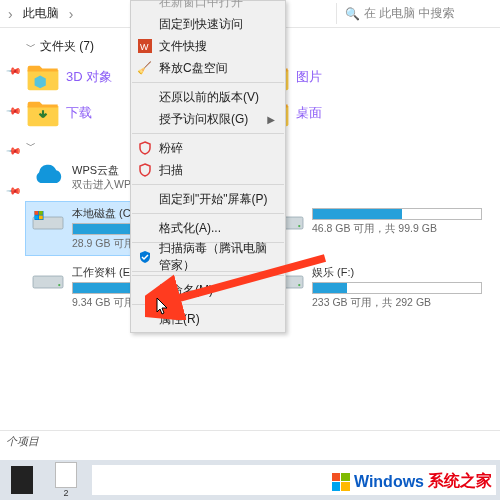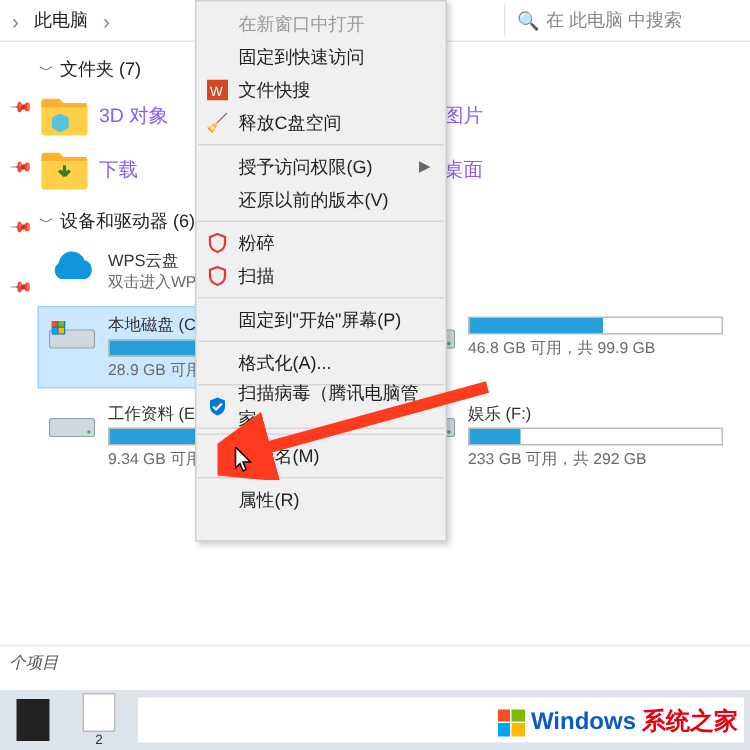--- a/index.html
+++ b/index.html
@@ -26,21 +26,21 @@
 .drive-item { width: 220px; display: flex; padding: 4px; }
 .drive-item.selected { background: #cce8ff; outline: 1px solid #99d1ff; }
 .drive-icon { width: 36px; height: 28px; margin-right: 6px; }
 .drive-icon svg { width: 100%; height: 100%; }
 .drive-body { flex: 1; font-size: 11px; color: #333; }
 .drive-body .bar { width: 100%; height: 12px; border: 1px solid #bcbcbc; margin: 2px 0; position: relative; background: #fff; }
 .drive-body .bar .fill { position: absolute; left: 0; top: 0; bottom: 0; background: #26a0da; }
 .drive-body .sub { font-size: 10.5px; color: #6a6a6a; }
 .cloud-item .sub { font-size: 10.5px; color: #6a6a6a; }
 
-.ctxmenu { position: absolute; left: 130px; top: 0; width: 168px; background: #f0f0f0; border: 1px solid #cfcfcf; box-shadow: 2px 2px 4px rgba(0,0,0,.2); padding: 16px 0; z-index: 50; }
+.ctxmenu { position: absolute; left: 130px; top: 0; width: 156px; background: #f0f0f0; border: 1px solid #cfcfcf; box-shadow: 2px 2px 4px rgba(0,0,0,.2); padding: 2px 0; z-index: 50; }
 .ctxmenu .mi { display: flex; align-items: center; height: 22px; font-size: 12px; color: #222; padding: 0 10px 0 28px; position: relative; }
 .ctxmenu .mi .ic { position: absolute; left: 6px; width: 16px; height: 16px; display:flex; align-items:center; justify-content:center; font-size:12px; }
 .ctxmenu .sep { height: 1px; background: #d6d6d6; margin: 3px 1px; }
 .ctxmenu .mi .arr { margin-left: auto; font-size: 10px; color: #666; }
 
 .arrow-overlay { position: absolute; z-index: 60; pointer-events: none; }
 
 .statusbar { position: absolute; bottom: 0; left: 0; right: 0; height: 22px; border-top: 1px solid #e5e5e5; font-size: 11px; color: #555; padding: 3px 6px; background:#fff; z-index:5; }
 
 .taskbar { position: absolute; bottom: 0; left: 0; right: 0; height: 40px; background: #dde3ea; display: flex; align-items: center; z-index: 10; }
@@ -121,21 +121,20 @@
             <rect x="14" y="16" width="20" height="12" fill="#45b1e8" rx="1"></rect>
             <rect x="20" y="28" width="8" height="3" fill="#888"></rect>
           </svg>
       </div>
       <span>桌面</span>
     </div>
   </div>
 
   <div class="section-head">
     <span class="chev">﹀</span>
-    <span>设备和驱动器 (6)</span>
   </div>
 
   <div class="drives">
 
     <div class="drive-item cloud-item">
       <div class="drive-icon">
         <svg viewBox="0 0 48 36">
             <path fill="#1296db" d="M36 26a9 9 0 0 0-1-17 12 12 0 0 0-23 3 8 8 0 0 0 2 14z"></path>
           </svg>
       </div>
@@ -232,25 +231,25 @@
         </svg>
       </span>
       <span>文件快搜</span>
     </div>
     <div class="mi">
       <span class="ic" style="color: rgb(210, 71, 38);">🧹</span>
       <span>释放C盘空间</span>
     </div>
     <div class="sep"></div>
     <div class="mi">
+      <span>还原以前的版本(V)</span>
+    </div>
+    <div class="mi">
       <span>授予访问权限(G)</span>
       <span class="arr">▶</span>
-    </div>
-    <div class="mi">
-      <span>还原以前的版本(V)</span>
     </div>
     <div class="sep"></div>
     <div class="mi">
       <span class="ic">
         <svg width="14" height="14">
           <path d="M7 1l5 2v4c0 3-2 5-5 6-3-1-5-3-5-6V3z" fill="none" stroke="#e03a3a" stroke-width="1.5"></path>
         </svg>
       </span>
       <span>粉碎</span>
     </div>

